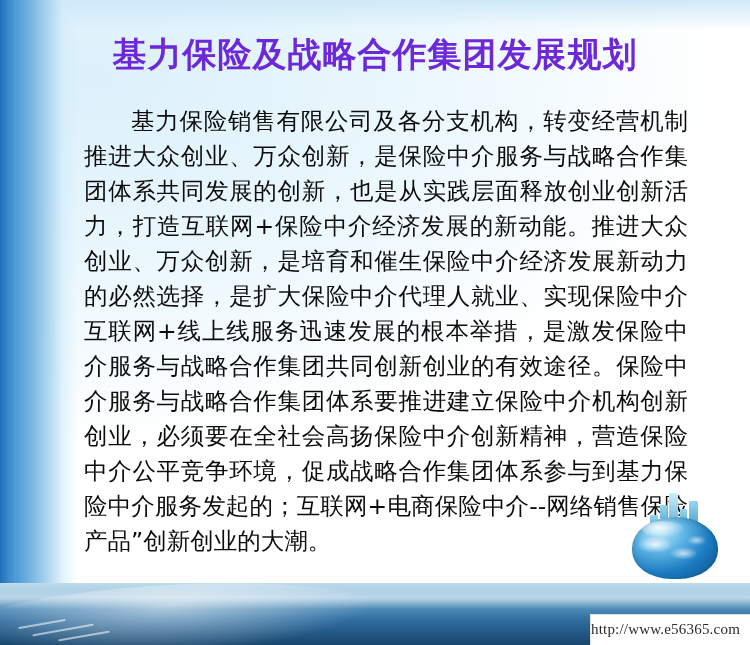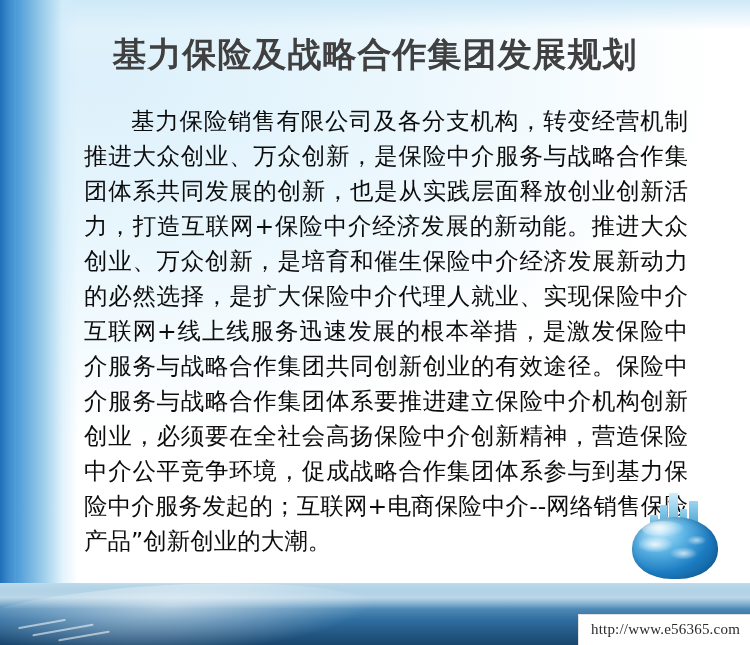--- a/index.html
+++ b/index.html
@@ -103,21 +103,21 @@
   .title {
     position: absolute;
     left: 0;
     top: 32px;
     width: 750px;
     text-align: center;
     font-family: Liberation Serif, serif;
     font-weight: bold;
     font-size: 34px;
     letter-spacing: 1px;
-    color: #404040;
+    color: #6d28d9;
     white-space: nowrap;
   }
 
   
   .body-text {
     position: absolute;
     left: 84px;
     top: 104px;
     width: 604px;
     font-family: "DejaVu Sans", "Liberation Sans", sans-serif;
@@ -198,21 +198,21 @@
     border-radius: 50%;
     background: radial-gradient(ellipse at 50% 40%, #6fc46a 0%, #3c9c49 60%, rgba(60,156,73,0) 100%);
     opacity: 0.9;
   }
 
   
   .watermark {
     position: absolute;
     right: 0;
     bottom: 0;
-    padding: 6px 10px 7px 12px;
+    padding: 6px 10px 7px 0;
     background: #ffffff;
     color: #2b2b2b;
     font-family: "Liberation Serif", serif;
     font-size: 15px;
     letter-spacing: 0.2px;
     border-top: 1px solid #e2e2e2;
     border-left: 1px solid #e2e2e2;
   }
 </style>
 </head>

